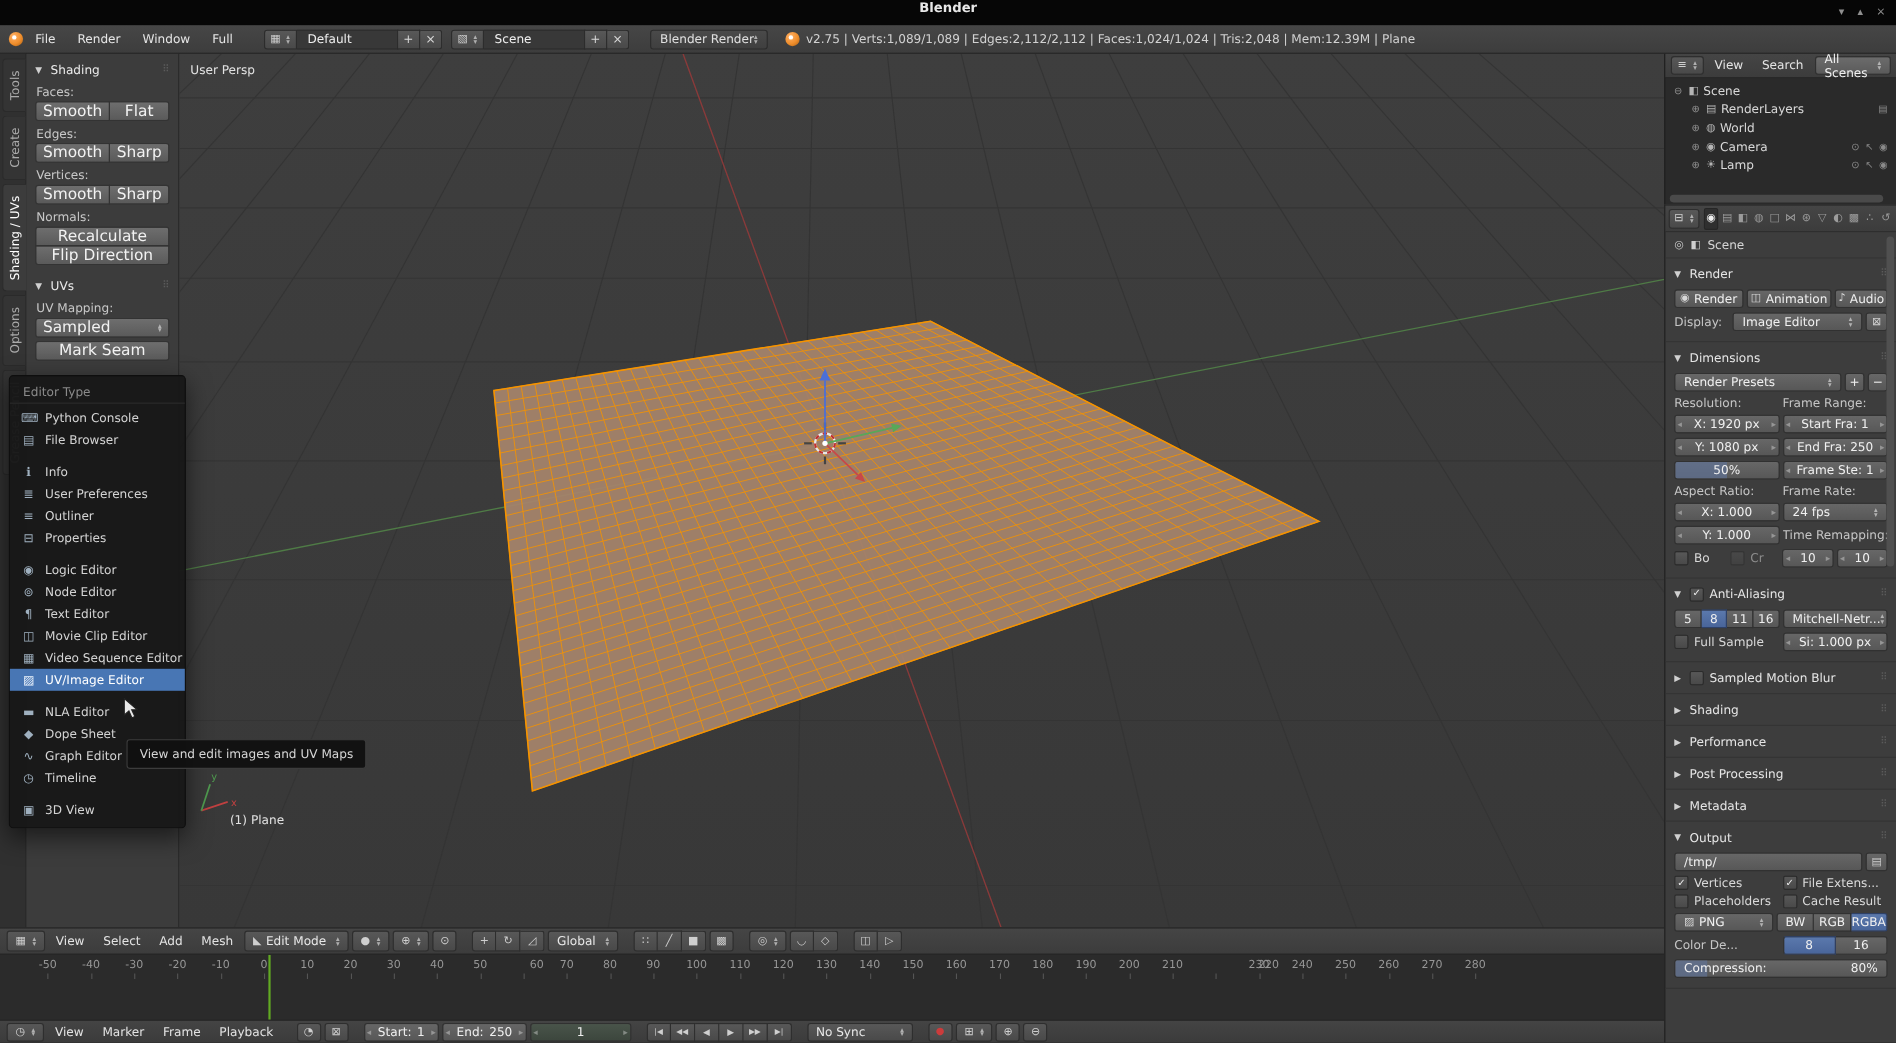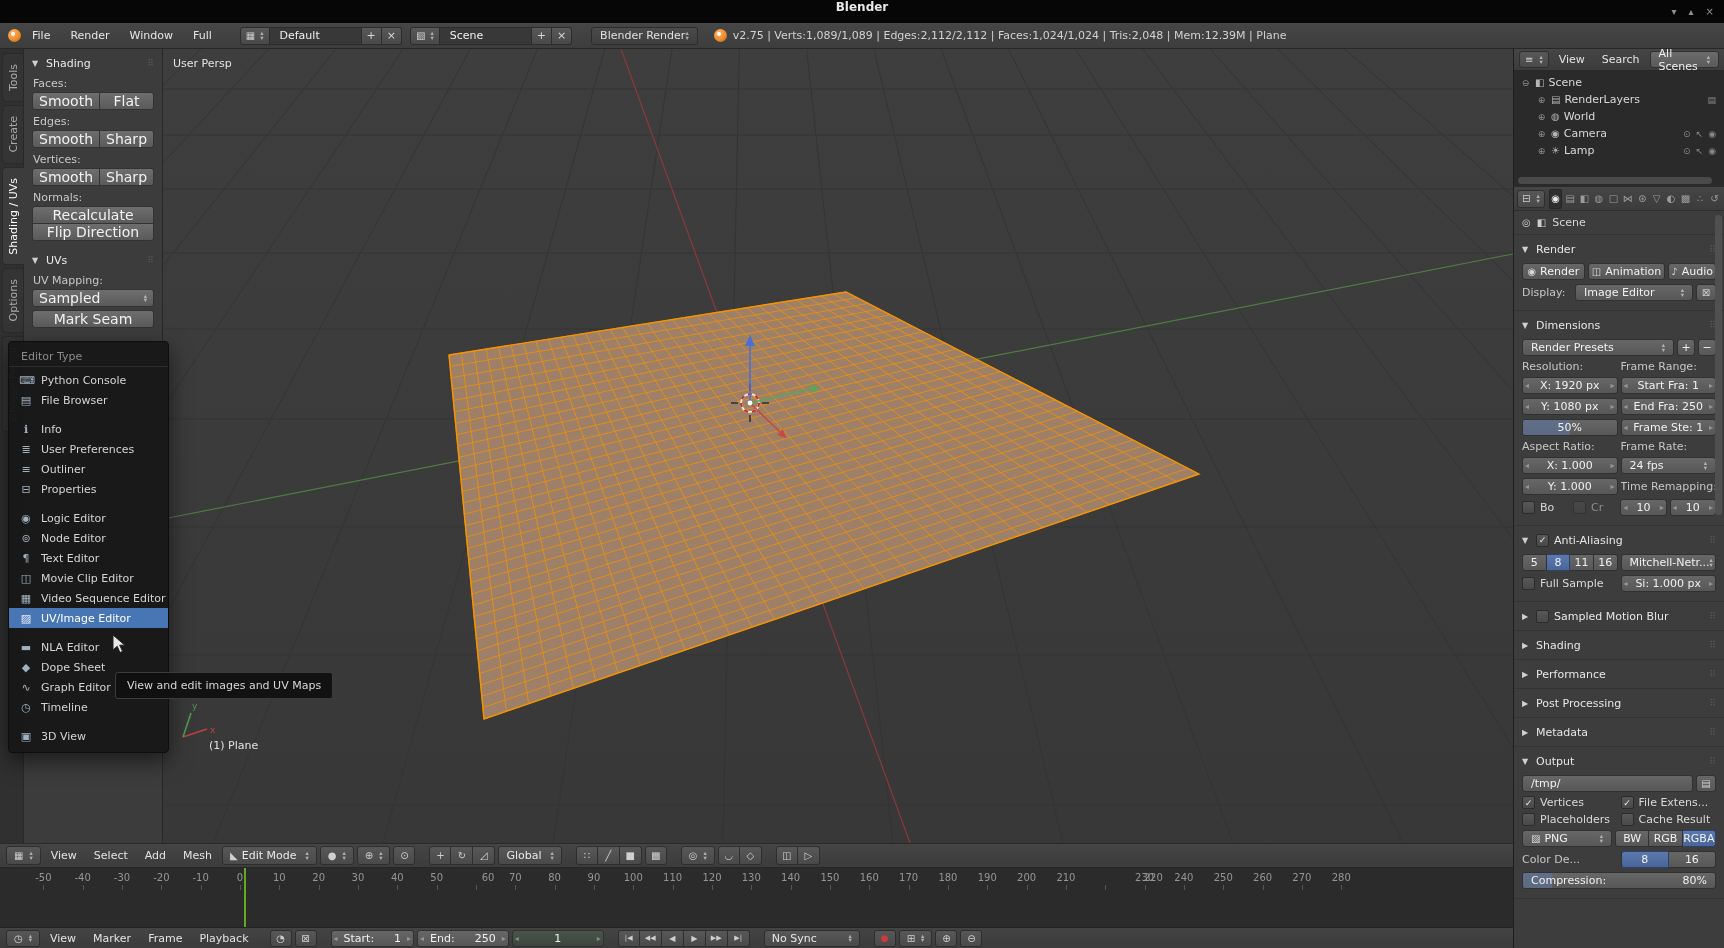--- a/index.html
+++ b/index.html
@@ -76,21 +76,21 @@
 
 
 .ruler{position:absolute;left:0;top:819px;width:1513px;height:60px;background:#2b2b2b;border-bottom:1px solid #222;overflow:hidden}
 .ruler-num{position:absolute;top:4px;transform:translateX(-50%);color:#969696;font-size:10px}
 .ruler-tick{position:absolute;top:17px;width:1px;height:5px;background:#555}
 .cf-line{position:absolute;top:0;bottom:0;width:2px;background:#61aa22}
 
 
 .tl-header{position:absolute;left:0;top:879px;width:1513px;height:20px;background:linear-gradient(#444,#3b3b3b);display:flex;align-items:center;gap:3px;padding:0 6px}
 .tl-header .hbtn,.tl-header .hicon{height:17px}
-.tfield{height:17px;display:inline-flex;align-items:center;gap:20px;padding:0 12px;border-radius:3px;background:linear-gradient(#666,#575757);border:1px solid #313131;position:relative;color:#f0f0f0}
+.tfield{height:17px;display:inline-flex;align-items:center;gap:5px;padding:0 12px;border-radius:3px;background:linear-gradient(#666,#575757);border:1px solid #313131;position:relative;color:#f0f0f0}
 .tfield::before{content:"◂";position:absolute;left:2px;font-size:8px;color:rgba(255,255,255,.35)}
 .tfield::after{content:"▸";position:absolute;right:2px;font-size:8px;color:rgba(255,255,255,.35)}
 .framefield{min-width:92px;justify-content:center;background:linear-gradient(#49544a,#3c463d)}
 .red{color:#cc3b3b;font-size:9px}
 
 
 .outliner{position:absolute;left:1513px;top:49px;width:211px;height:137px;background:#2a2a2a;border-left:1px solid #1f1f1f}
 .ol-header{height:22px;background:linear-gradient(#454545,#3c3c3c);border-bottom:1px solid #282828;display:flex;align-items:center;gap:3px;padding:0 5px}
 .ol-header .hbtn{height:17px;padding:0 5px}
 .ol-pill{margin-left:auto;height:17px;background:linear-gradient(#6c6c6c,#5a5a5a);border:1px solid #303030;border-radius:3px;display:flex;align-items:center;padding:0 8px;color:#f0f0f0}

